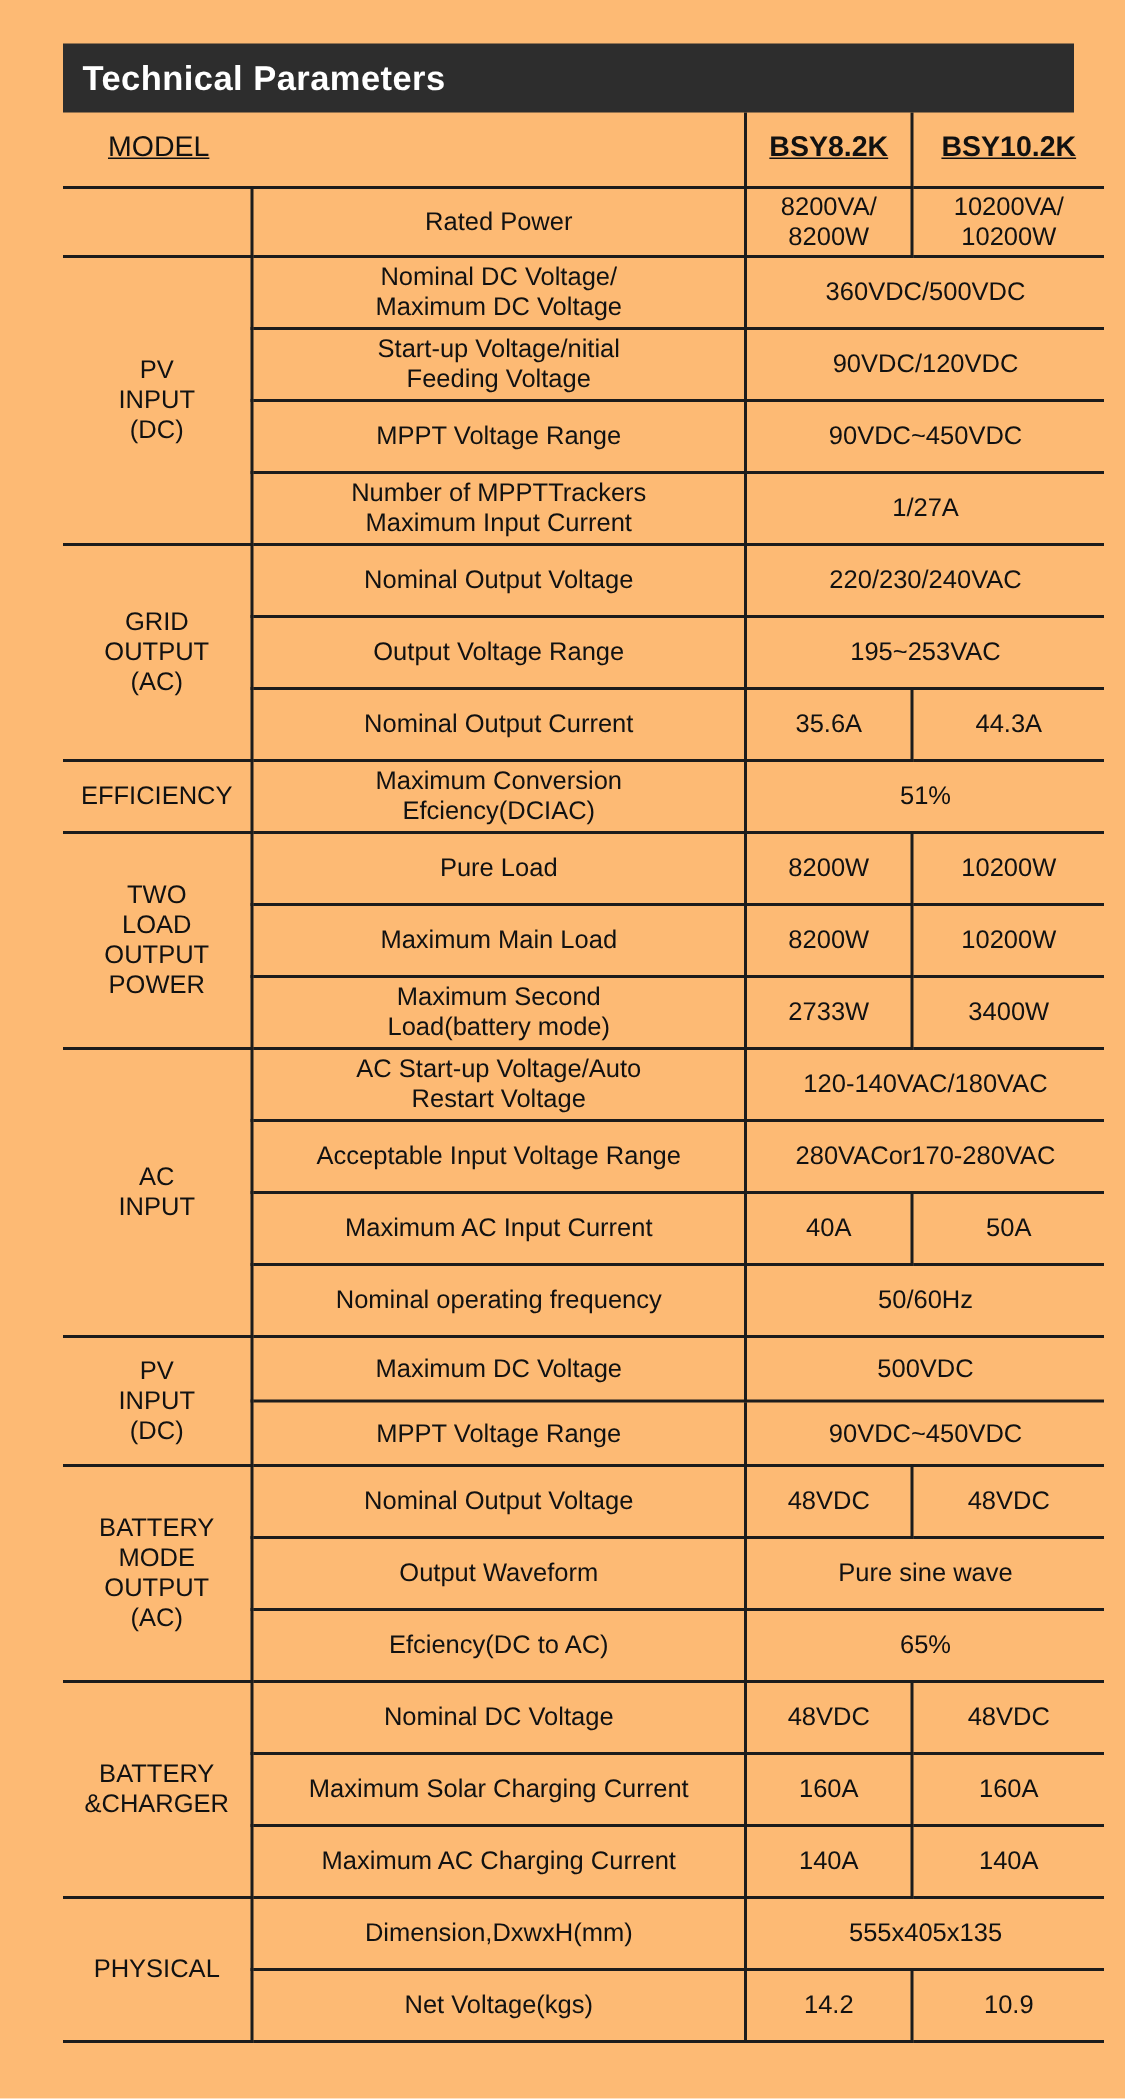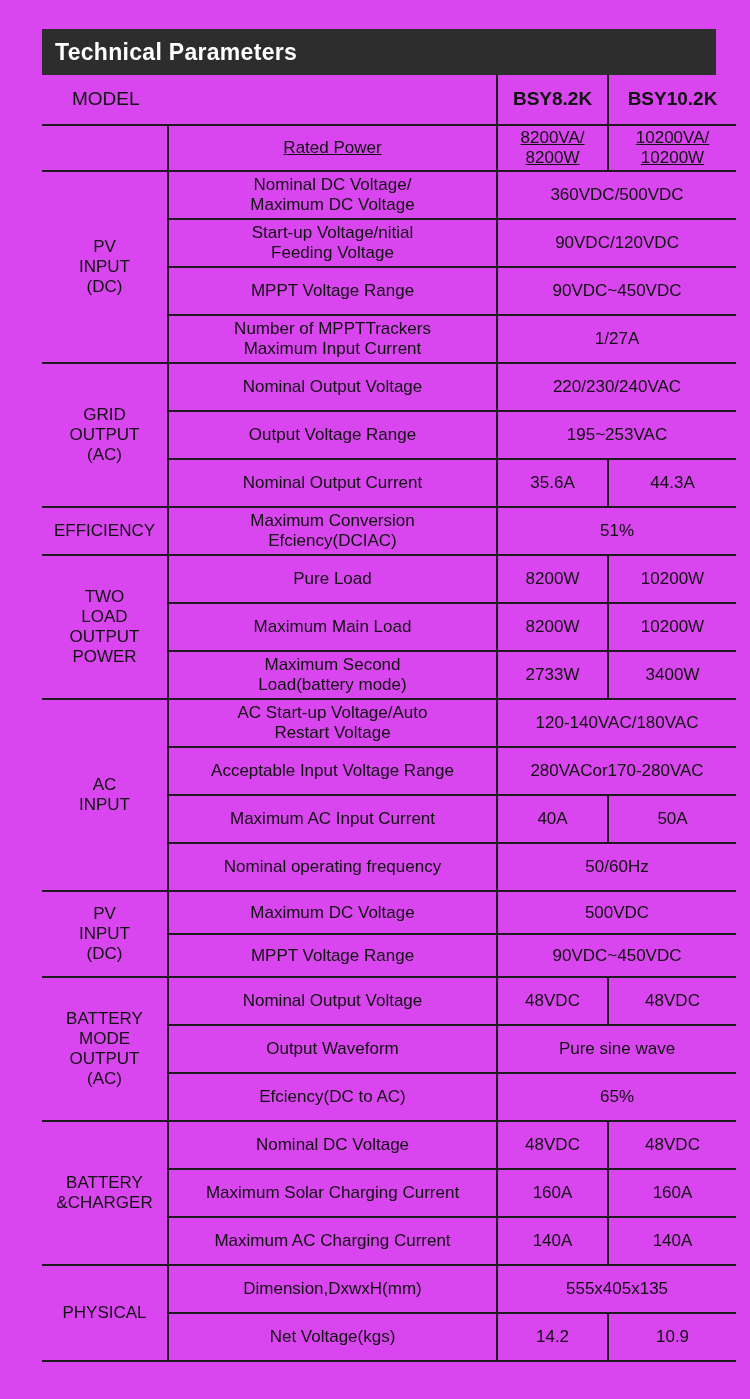--- a/index.html
+++ b/index.html
@@ -2,48 +2,48 @@
 <html><head>
 <meta charset="utf-8">
 <style>
   * { box-sizing: border-box; margin: 0; padding: 0; }
   html, body { background: #ffffff; }
   body {
     width: 750px; height: 1399px; position: relative;
     font-family: "Liberation Sans", "DejaVu Sans", sans-serif;
     color: #111111;
   }
-  .page { position: absolute; inset: 0; background: #d946ef; }
+  .page { position: absolute; inset: 0; background: #fdba74; }
 
   .header-bar {
     position: absolute; left: 42px; top: 29px; width: 674px; height: 46px;
     background: #2d2d2d; color: #ffffff; display: flex; align-items: center;
   }
   .header-bar .title {
     font-size: 23px; font-weight: bold; padding-left: 13px; letter-spacing: 0.3px;
   }
 
   table.spec {
     position: absolute; left: 42px; top: 75px; width: 694px;
     border-collapse: collapse; table-layout: fixed;
   }
   table.spec tr { height: 48px; }
   table.spec tr.h50 { height: 50px; }
-  table.spec tr.h46 { height: 46px; text-decoration: underline; }
+  table.spec tr.h46 { height: 46px; }
   table.spec tr.h43 { height: 43px; }
   table.spec td {
     border: 2px solid #1c1c1c;
     text-align: center; vertical-align: middle;
     font-size: 17px; line-height: 1.18;
     white-space: pre-line; padding: 2px 4px;
     overflow: hidden;
   }
   table.spec td.cat { border-left: none; }
   table.spec td:last-child { border-right: none; }
-  table.spec tr.model-row td { border-top: none; }
+  table.spec tr.model-row td { border-top: none; text-decoration: underline; }
   table.spec td.model-label {
     border-left: none; text-align: left; padding-left: 30px; font-size: 19px;
   }
   table.spec td.model-name { font-weight: bold; font-size: 19px; border-radius: 15px; }
 </style>
 </head>
 <body>
 
 <div class="page">
 

